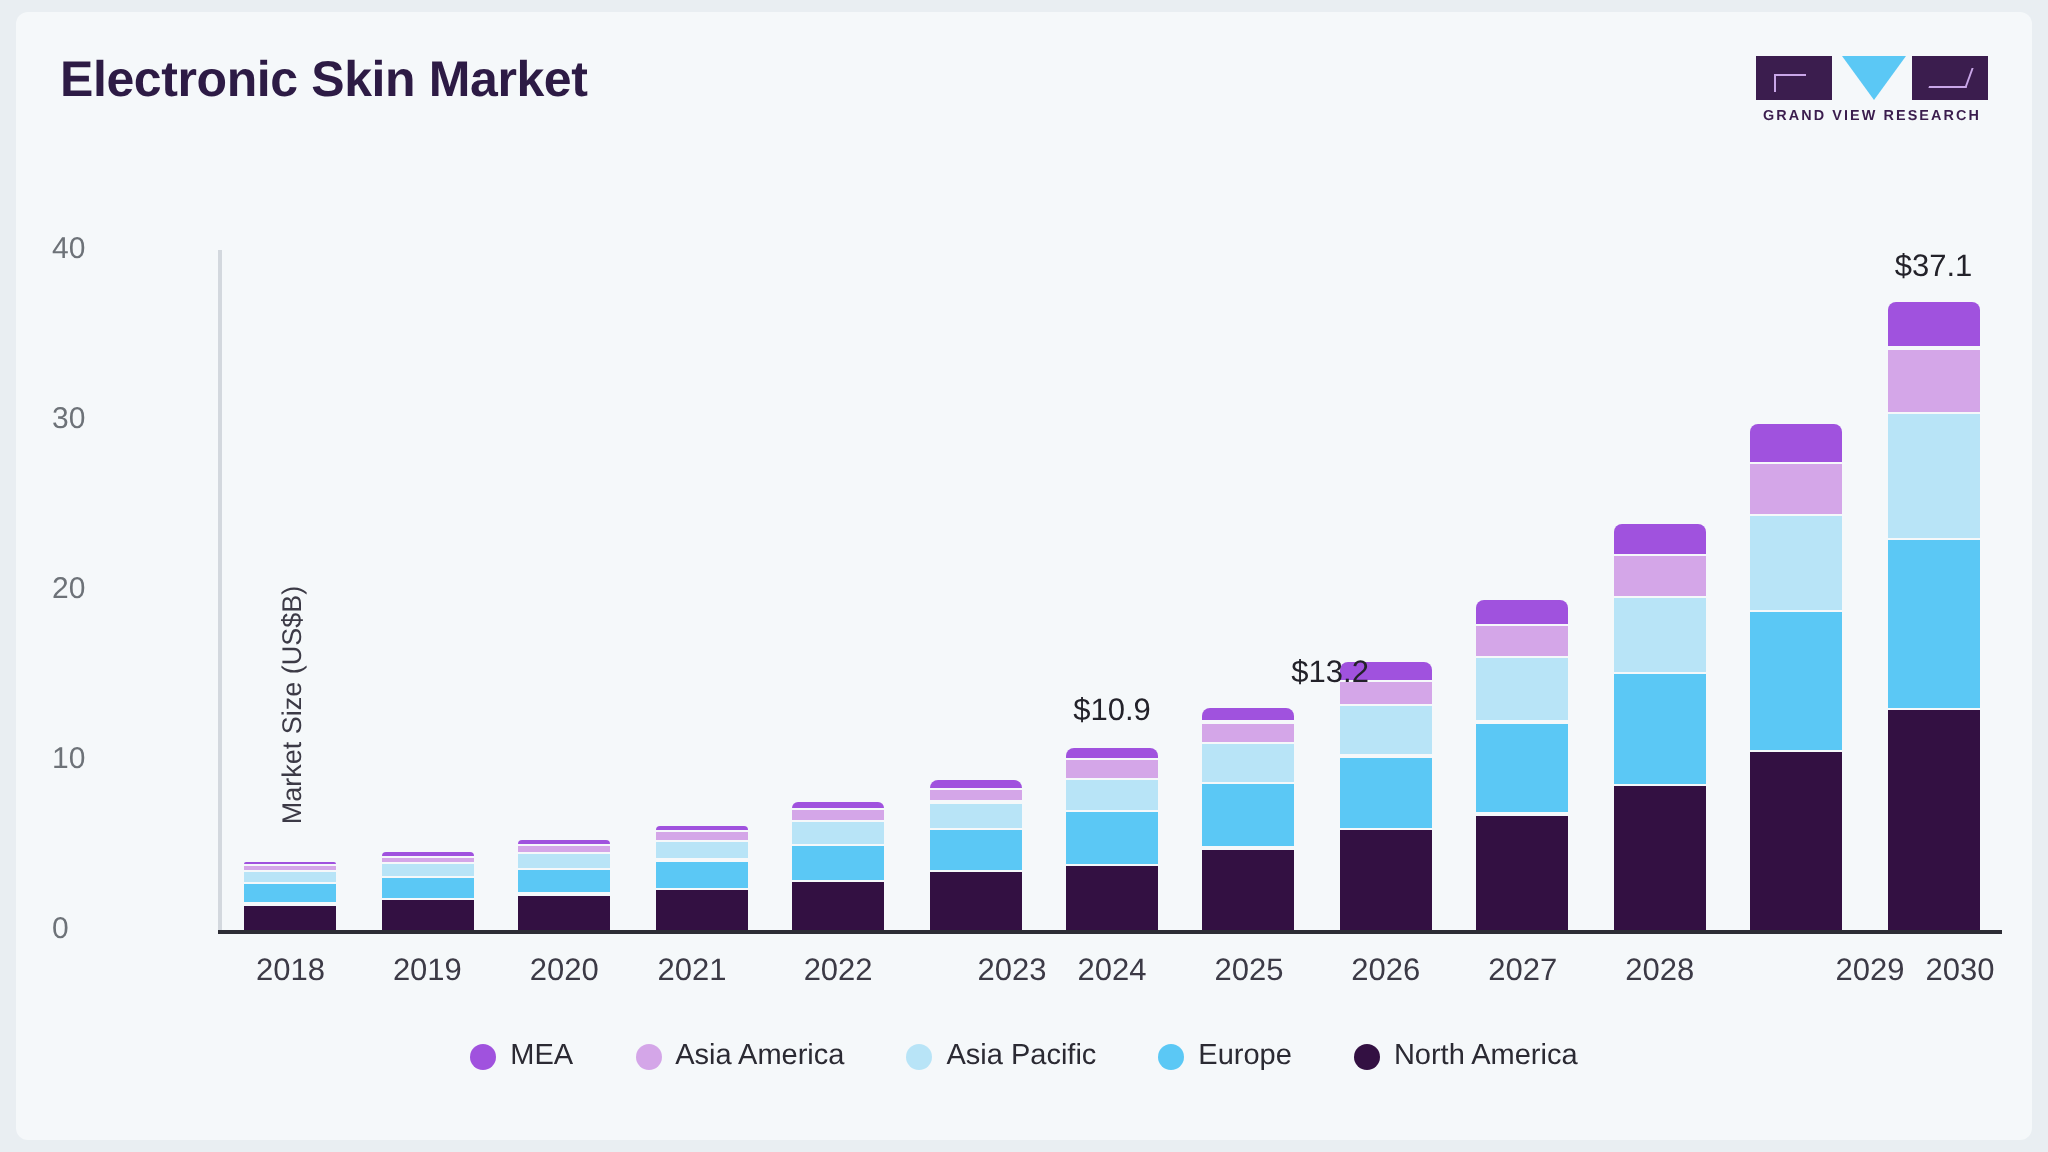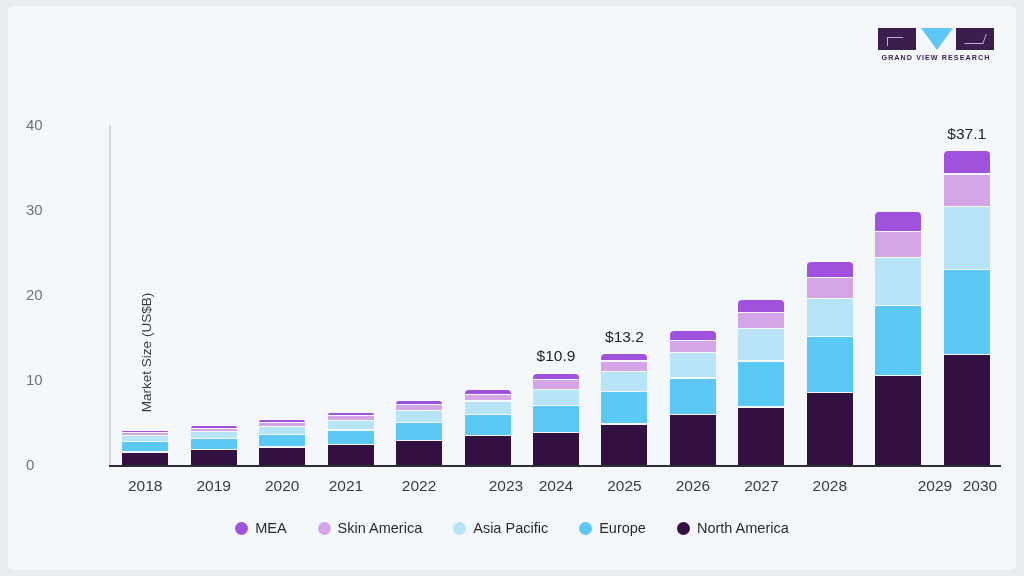--- a/index.html
+++ b/index.html
@@ -96,20 +96,21 @@
   }
   .legend-item{display:flex;align-items:center;gap:7px;}
   .legend-dot{width:13px;height:13px;border-radius:50%;}
   .legend-label{font-size:14.5px;color:#2b2a33;}
 </style>
 </head>
 <body>
 
 <div id="page">
 
+  <div id="title">Electronic Skin Market</div>
 
   <div id="logo">
     <div class="logo-rect" id="logo-rect-left"></div>
     <div class="logo-mark" id="logo-mark-left"></div>
     <div id="logo-tri"></div>
     <div class="logo-rect" id="logo-rect-right"></div>
     <div class="logo-mark" id="logo-mark-right"></div>
     <div id="logo-text">GRAND VIEW RESEARCH</div>
   </div>
 
@@ -227,33 +228,33 @@
         <div class="xtick" style="left: 400px;">2024</div>
         <div class="xtick" style="left: 468.462px;">2025</div>
         <div class="xtick" style="left: 536.923px;">2026</div>
         <div class="xtick" style="left: 605.385px;">2027</div>
         <div class="xtick" style="left: 673.846px;">2028</div>
         <div class="xtick" style="left: 779px;">2029</div>
         <div class="xtick" style="left: 824px;">2030</div>
       </div>
     <div id="dlabels">
         <div class="dlabel" style="left: 385px; top: 230.35px;">$10.9</div>
-        <div class="dlabel" style="left: 453.462px; top: 210.8px;">$13.2</div>
+        <div class="dlabel" style="left: 453.462px; top: 210.8px; text-align: right;">$13.2</div>
         <div class="dlabel" style="left: 795.769px; top: 7.65px;">$37.1</div>
       </div>
   </div>
 
   <div id="legend">
       <div class="legend-item">
         <span class="legend-dot" style="background: rgb(160, 82, 222);"></span>
         <span class="legend-label">MEA</span>
       </div>
       <div class="legend-item">
         <span class="legend-dot" style="background: rgb(212, 166, 232);"></span>
-        <span class="legend-label">Skin America</span>
+        <span class="legend-label">Asia America</span>
       </div>
       <div class="legend-item">
         <span class="legend-dot" style="background: rgb(184, 228, 247);"></span>
         <span class="legend-label">Asia Pacific</span>
       </div>
       <div class="legend-item">
         <span class="legend-dot" style="background: rgb(91, 200, 245);"></span>
         <span class="legend-label">Europe</span>
       </div>
       <div class="legend-item">

